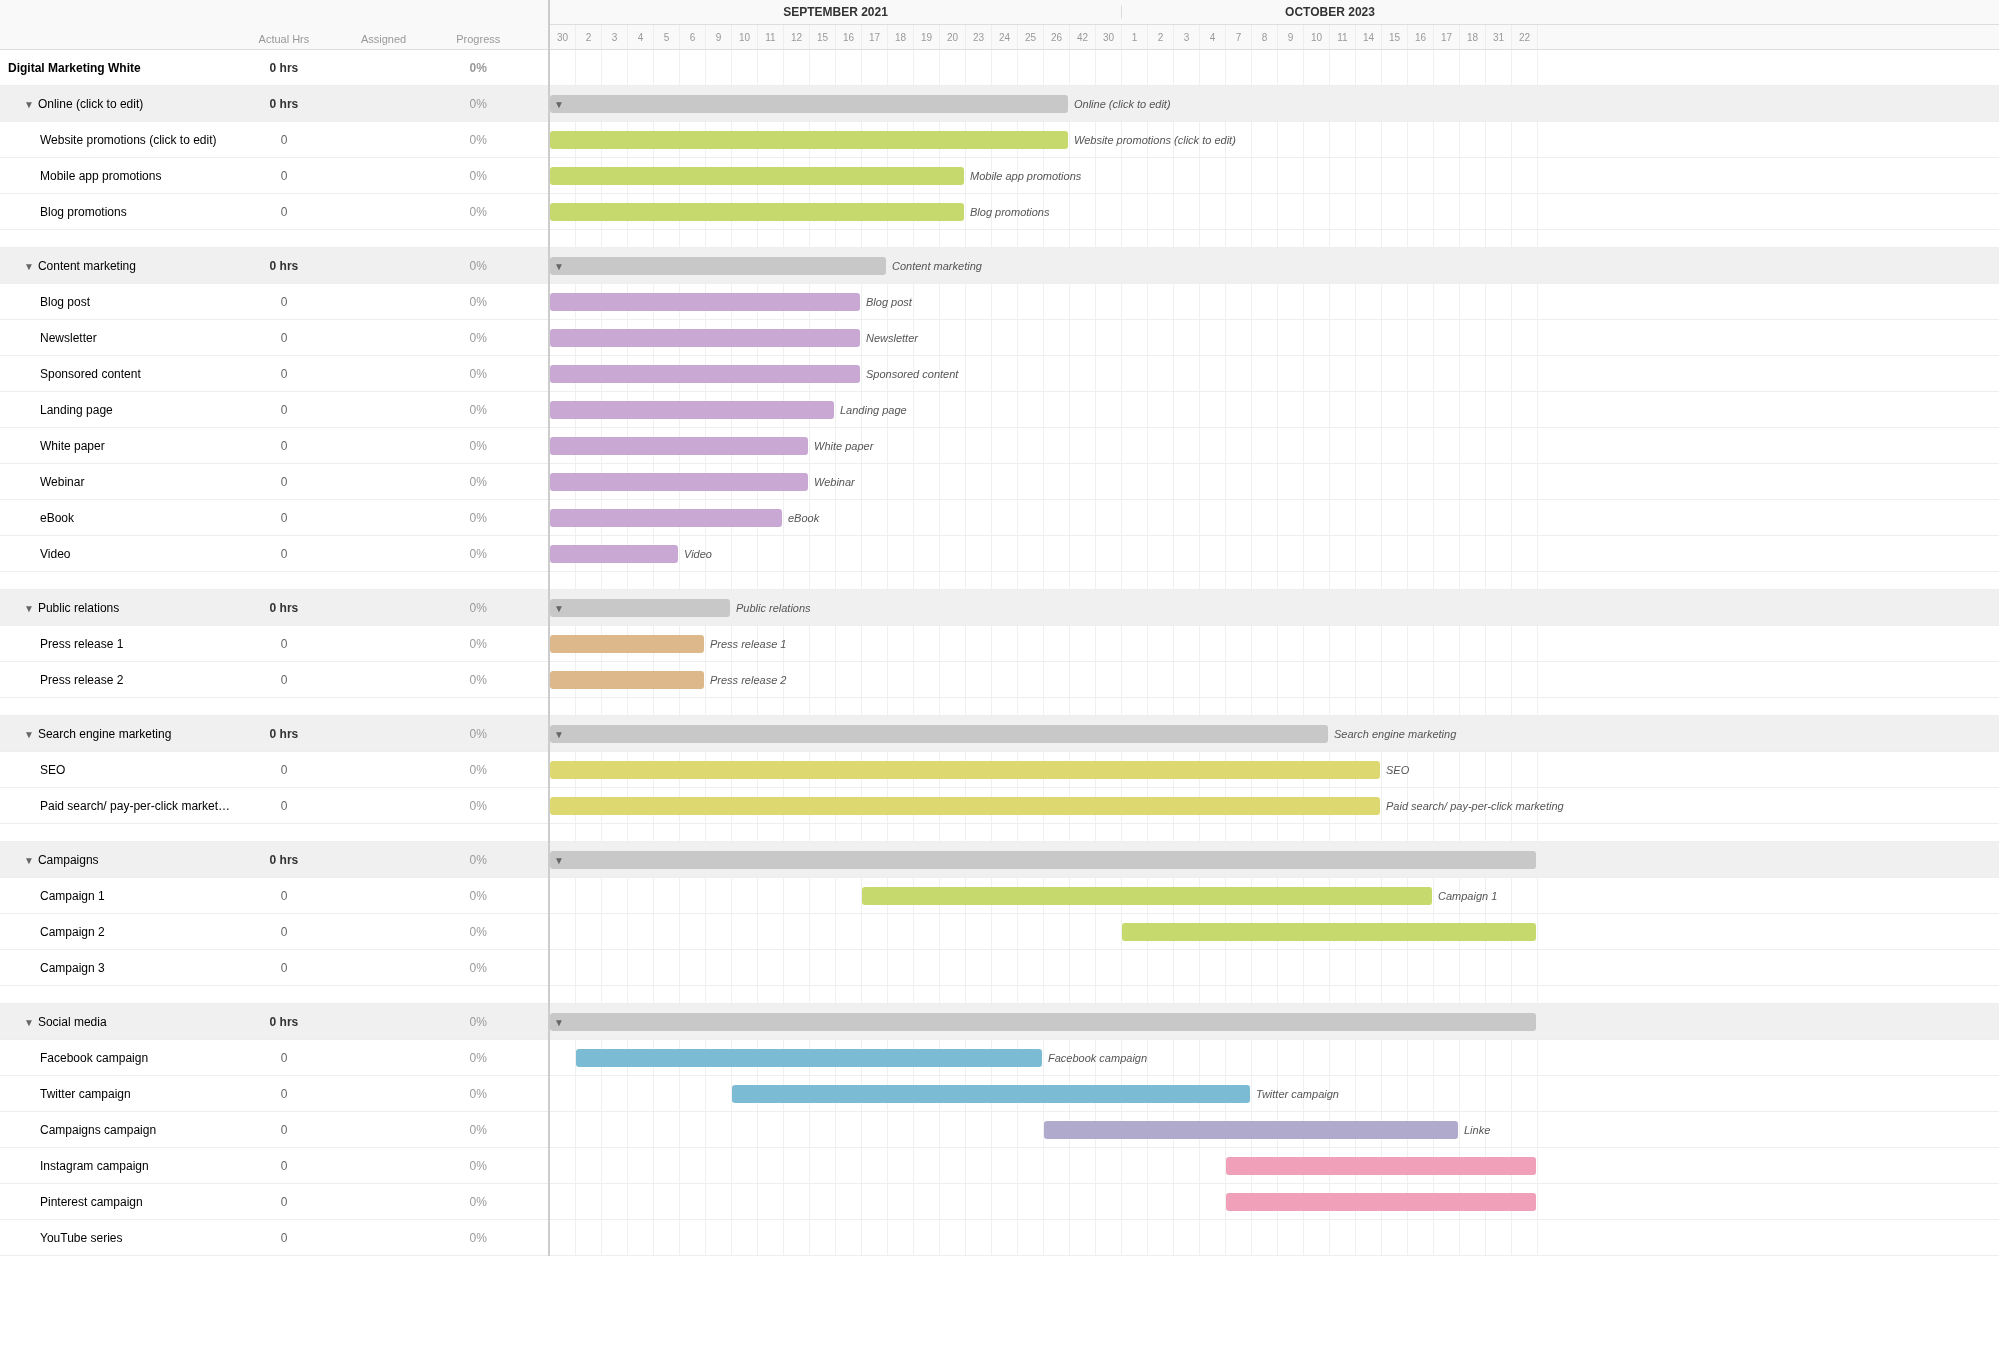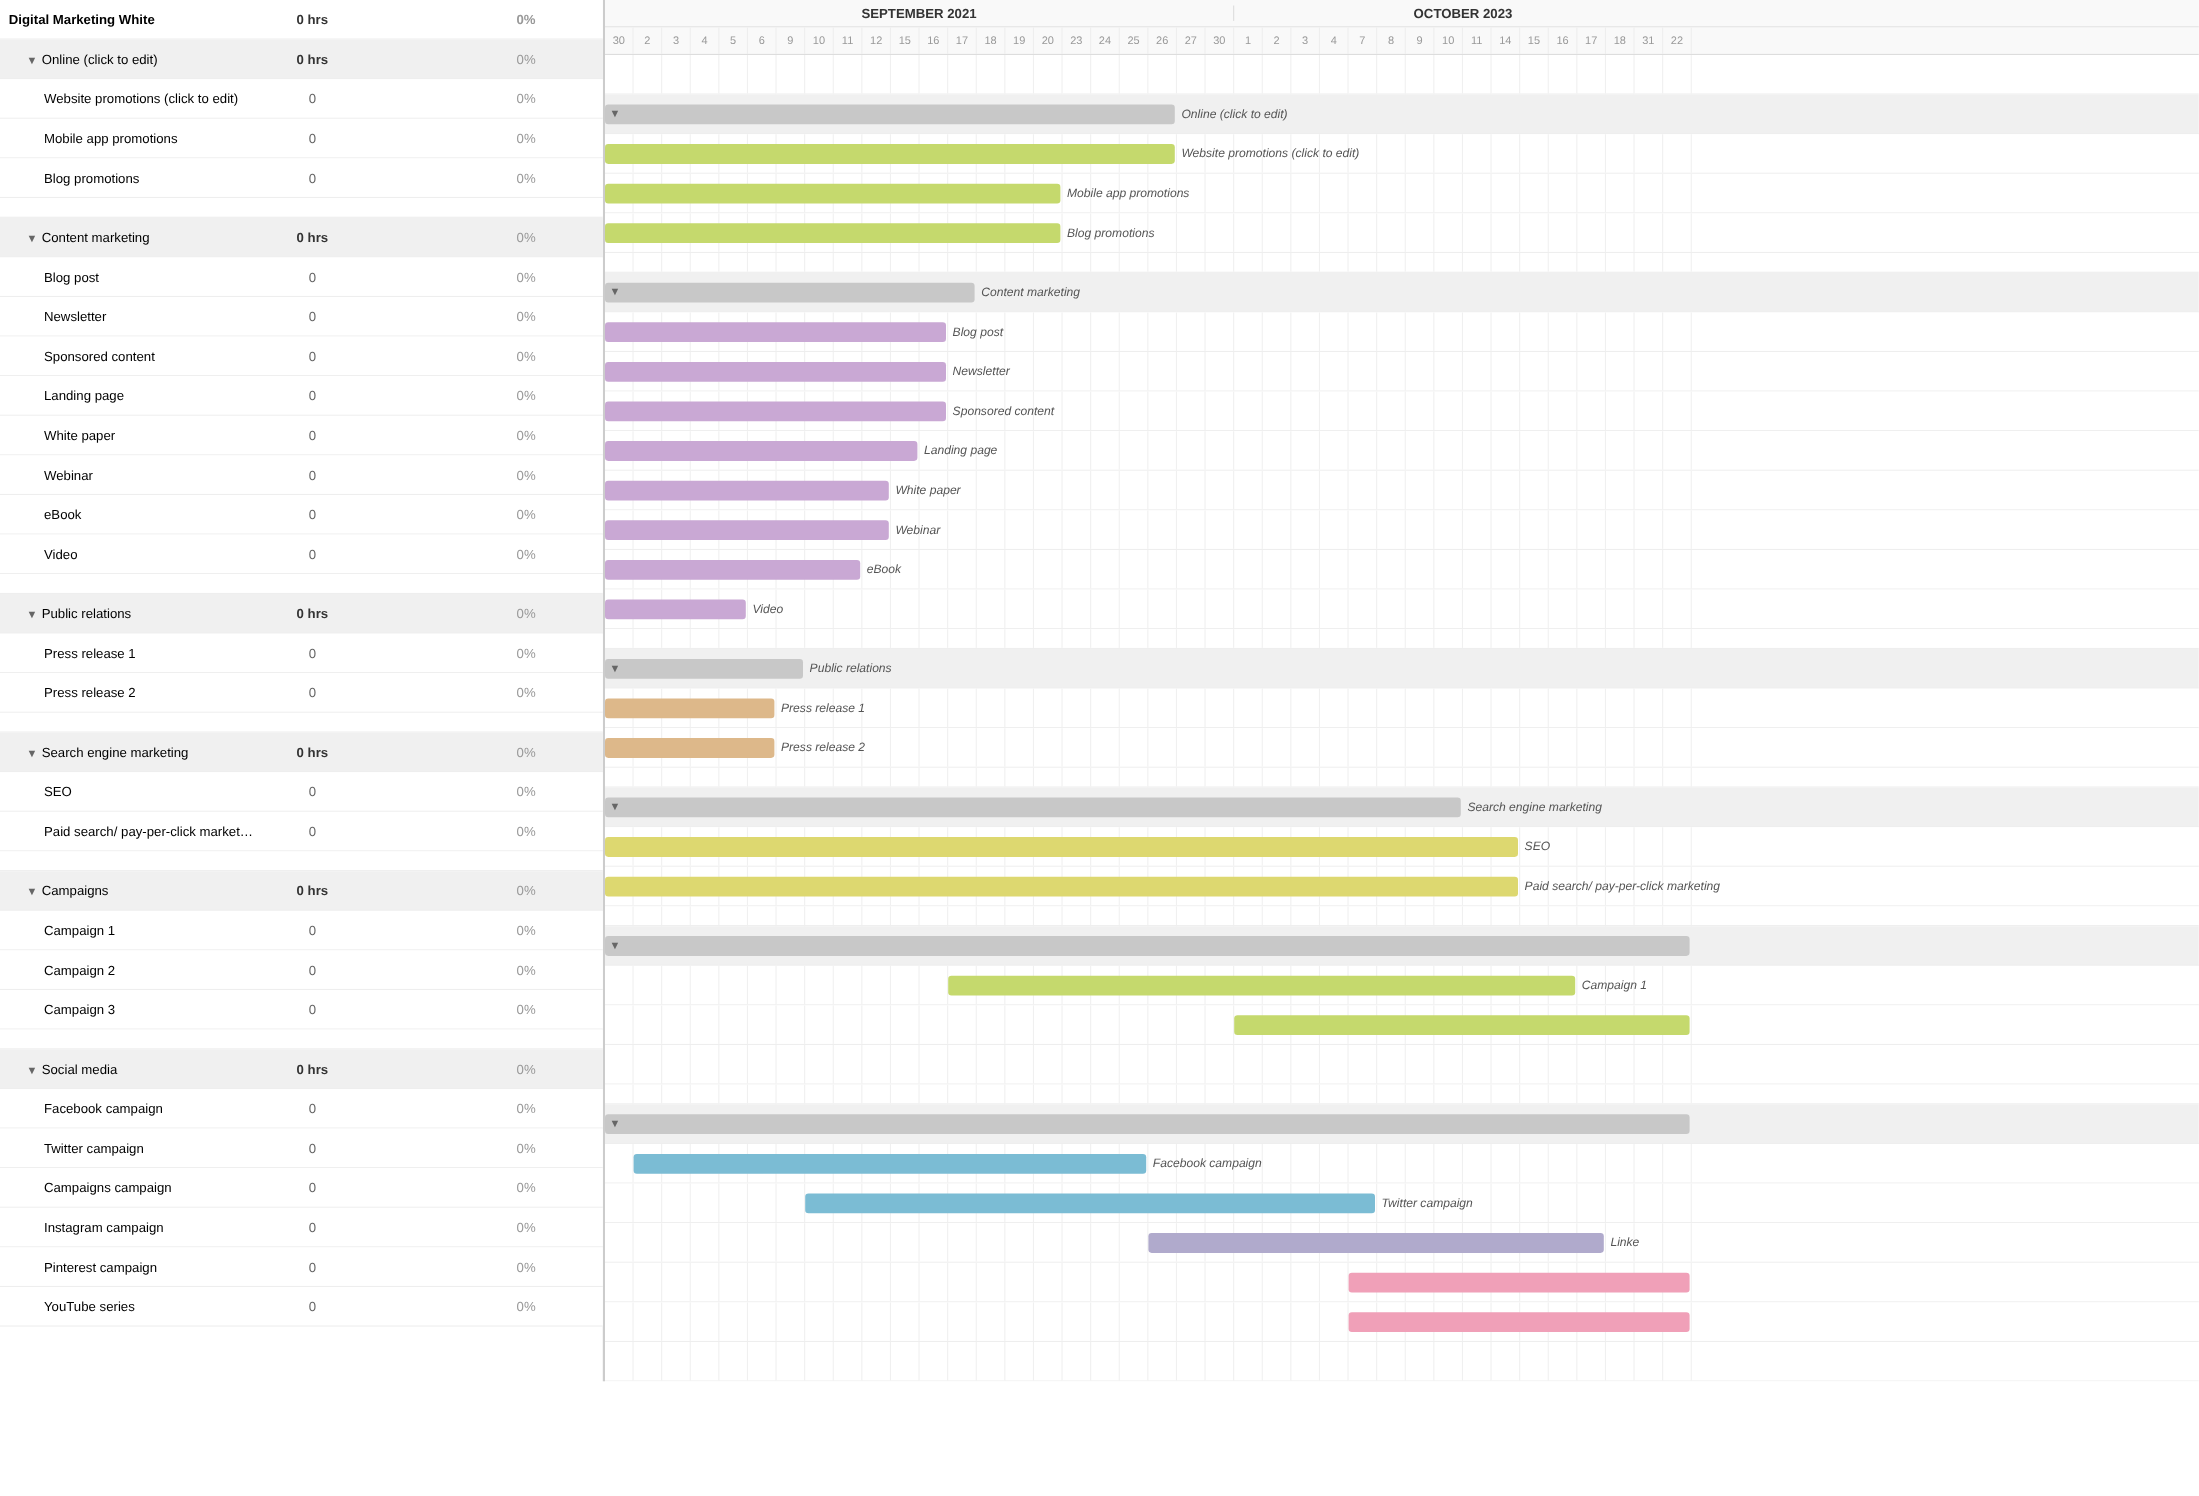--- a/index.html
+++ b/index.html
@@ -32,20 +32,27 @@
     
     .right-panel { flex: 1; overflow-x: auto; }
   </style>
 </head>
 <body>
 
 <div class="container">
 
   <div class="left-panel">
 
+    <div class="header-row">
+      <div class="col-task"></div>
+      <div class="col-actual">Actual Hrs</div>
+      <div class="col-assigned">Assigned</div>
+      <div class="col-progress">Progress</div>
+      <div class="col-sep"></div>
+    </div>
 
     <div id="task-rows">
         <div class="project-row main-header" style="background: rgb(255, 255, 255); height: 36px;">
       <div class="task-name" style="padding-left:8px; font-weight:bold;">
         Digital Marketing White
       </div>
       <div class="task-actual" style="font-weight:bold; color:#333;">0 hrs</div>
       <div class="task-assigned"></div>
       <div class="task-progress">0%</div>
       <div class="task-sep"></div>
@@ -363,21 +370,21 @@
           <div style="width:26px; text-align:center; font-size:10px; color:#999; border-right:1px solid #eee; height:100%; display:flex;align-items:center;justify-content:center;">15</div>
           <div style="width:26px; text-align:center; font-size:10px; color:#999; border-right:1px solid #eee; height:100%; display:flex;align-items:center;justify-content:center;">16</div>
           <div style="width:26px; text-align:center; font-size:10px; color:#999; border-right:1px solid #eee; height:100%; display:flex;align-items:center;justify-content:center;">17</div>
           <div style="width:26px; text-align:center; font-size:10px; color:#999; border-right:1px solid #eee; height:100%; display:flex;align-items:center;justify-content:center;">18</div>
           <div style="width:26px; text-align:center; font-size:10px; color:#999; border-right:1px solid #eee; height:100%; display:flex;align-items:center;justify-content:center;">19</div>
           <div style="width:26px; text-align:center; font-size:10px; color:#999; border-right:1px solid #eee; height:100%; display:flex;align-items:center;justify-content:center;">20</div>
           <div style="width:26px; text-align:center; font-size:10px; color:#999; border-right:1px solid #eee; height:100%; display:flex;align-items:center;justify-content:center;">23</div>
           <div style="width:26px; text-align:center; font-size:10px; color:#999; border-right:1px solid #eee; height:100%; display:flex;align-items:center;justify-content:center;">24</div>
           <div style="width:26px; text-align:center; font-size:10px; color:#999; border-right:1px solid #eee; height:100%; display:flex;align-items:center;justify-content:center;">25</div>
           <div style="width:26px; text-align:center; font-size:10px; color:#999; border-right:1px solid #eee; height:100%; display:flex;align-items:center;justify-content:center;">26</div>
-          <div style="width:26px; text-align:center; font-size:10px; color:#999; border-right:1px solid #eee; height:100%; display:flex;align-items:center;justify-content:center;">27</div>
+          <div style="width:26px; text-align:center; font-size:10px; color:#999; border-right:1px solid #eee; height:100%; display:flex;align-items:center;justify-content:center;">42</div>
           <div style="width:26px; text-align:center; font-size:10px; color:#999; border-right:1px solid #eee; height:100%; display:flex;align-items:center;justify-content:center;">30</div>
           <div style="width:26px; text-align:center; font-size:10px; color:#999; border-right:1px solid #eee; height:100%; display:flex;align-items:center;justify-content:center;">1</div>
           <div style="width:26px; text-align:center; font-size:10px; color:#999; border-right:1px solid #eee; height:100%; display:flex;align-items:center;justify-content:center;">2</div>
           <div style="width:26px; text-align:center; font-size:10px; color:#999; border-right:1px solid #eee; height:100%; display:flex;align-items:center;justify-content:center;">3</div>
           <div style="width:26px; text-align:center; font-size:10px; color:#999; border-right:1px solid #eee; height:100%; display:flex;align-items:center;justify-content:center;">4</div>
           <div style="width:26px; text-align:center; font-size:10px; color:#999; border-right:1px solid #eee; height:100%; display:flex;align-items:center;justify-content:center;">7</div>
           <div style="width:26px; text-align:center; font-size:10px; color:#999; border-right:1px solid #eee; height:100%; display:flex;align-items:center;justify-content:center;">8</div>
           <div style="width:26px; text-align:center; font-size:10px; color:#999; border-right:1px solid #eee; height:100%; display:flex;align-items:center;justify-content:center;">9</div>
           <div style="width:26px; text-align:center; font-size:10px; color:#999; border-right:1px solid #eee; height:100%; display:flex;align-items:center;justify-content:center;">10</div>
           <div style="width:26px; text-align:center; font-size:10px; color:#999; border-right:1px solid #eee; height:100%; display:flex;align-items:center;justify-content:center;">11</div>

